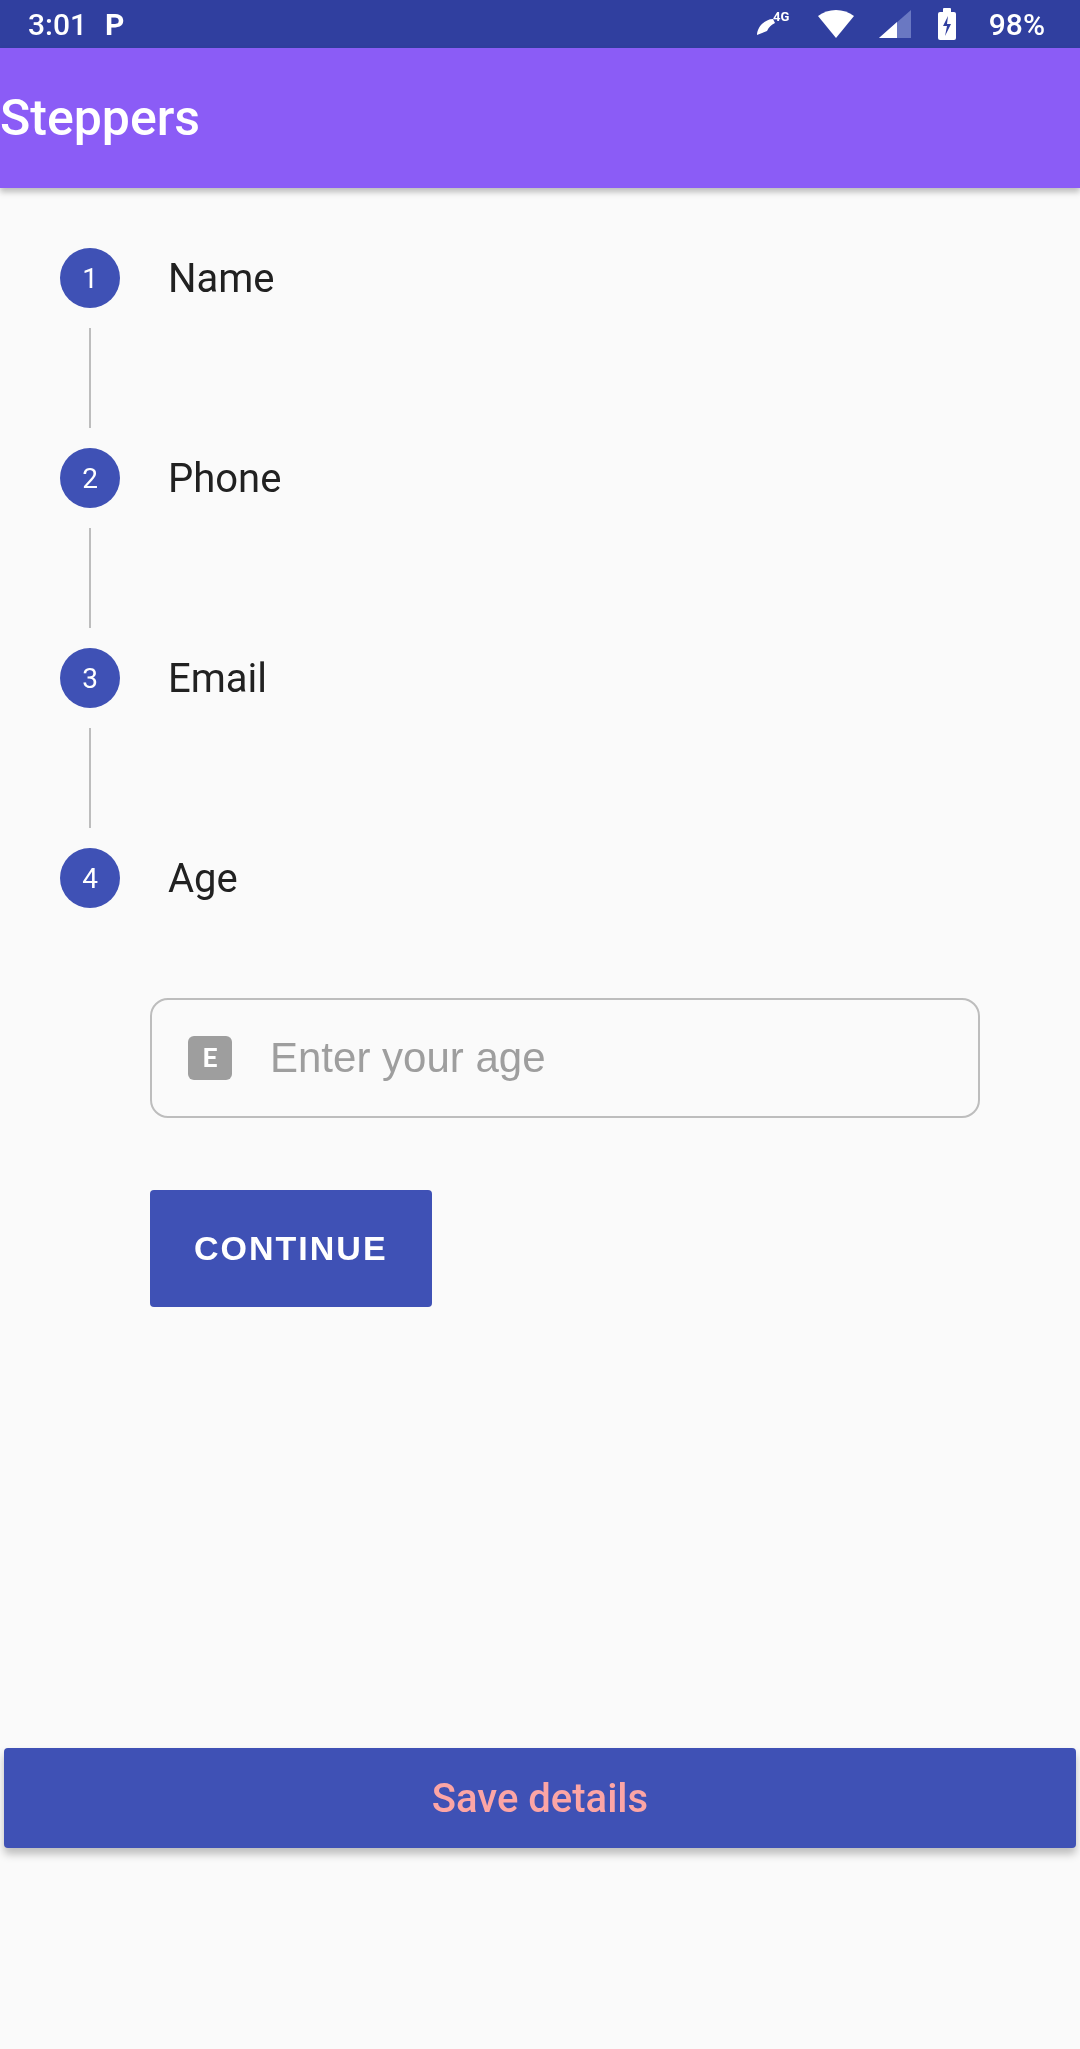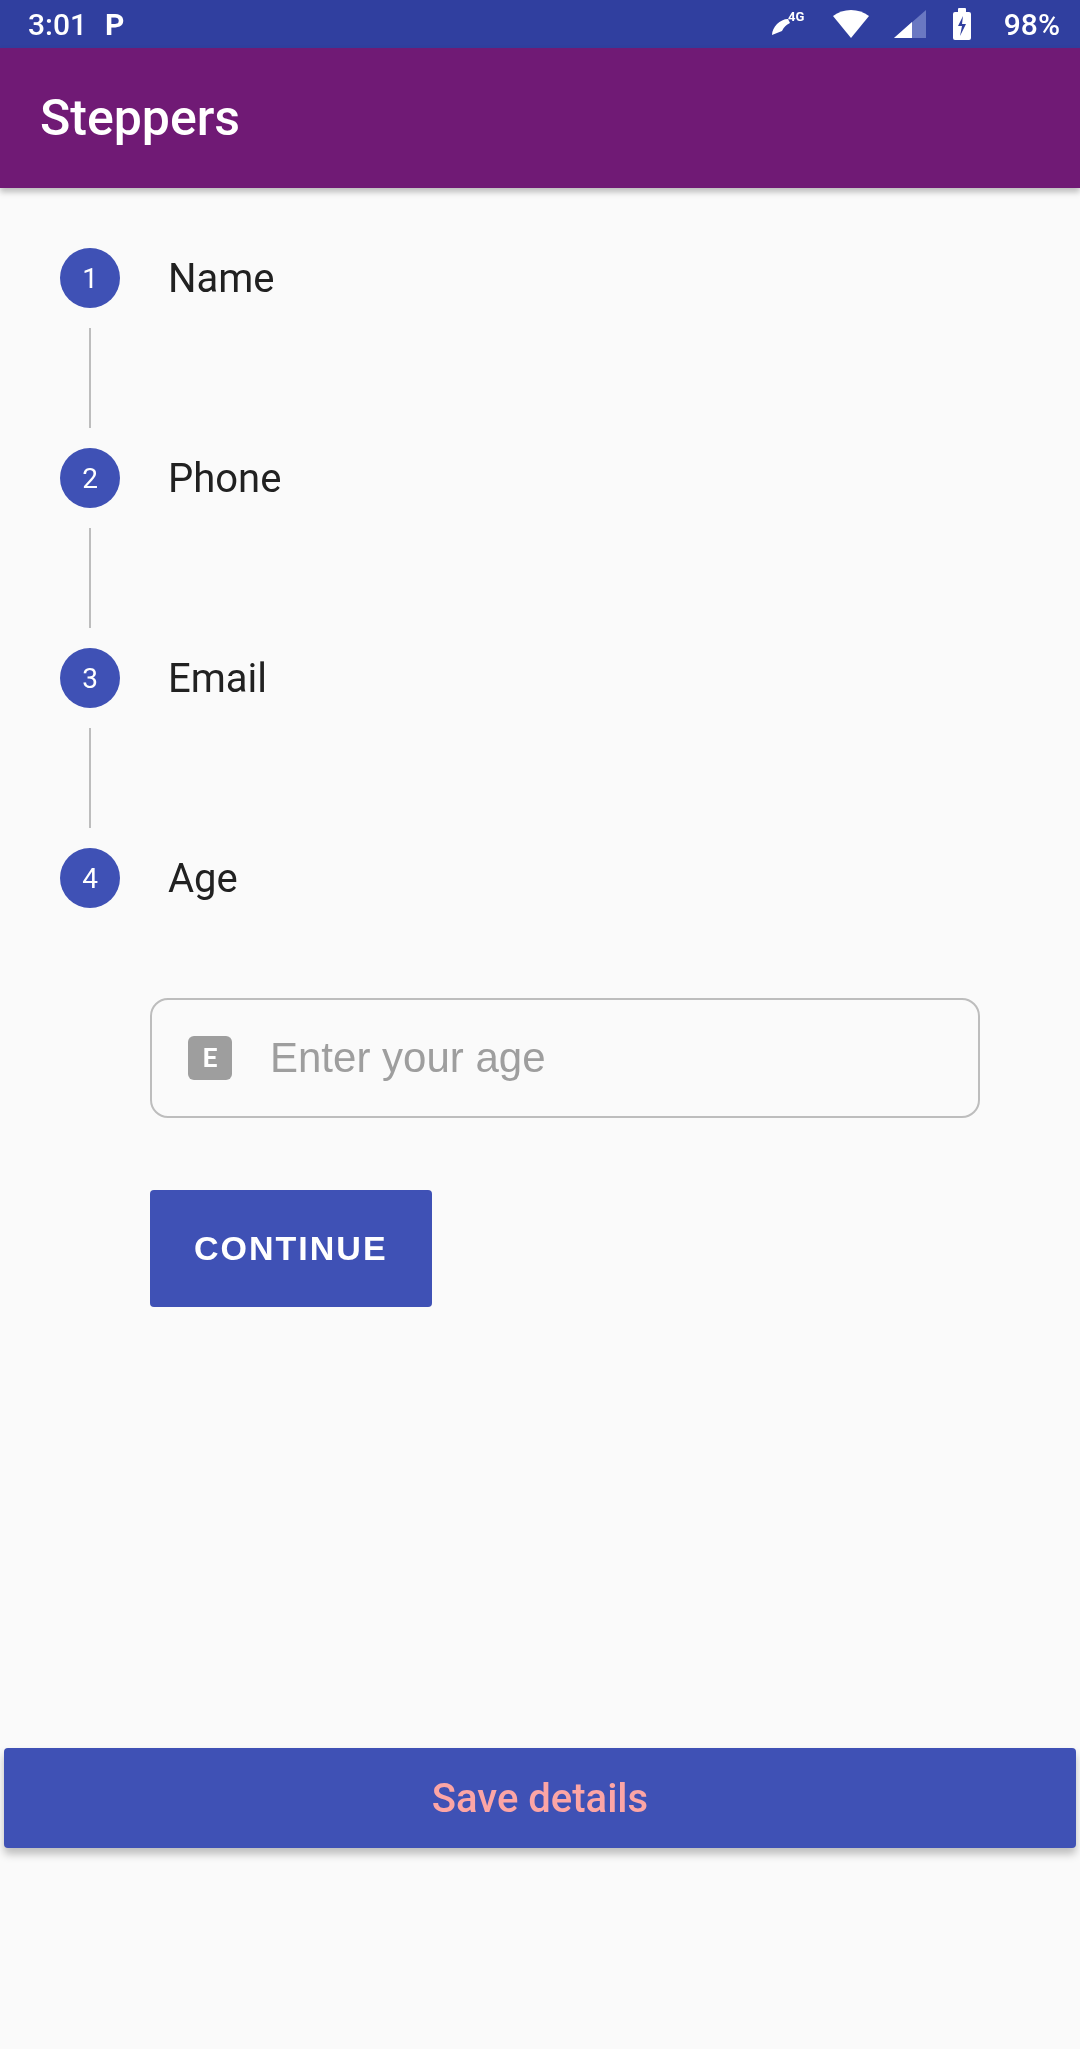--- a/index.html
+++ b/index.html
@@ -12,36 +12,35 @@
   }
 
   
   .status-bar {
     height: 48px;
     background: #303f9f;
     color: #fff;
     display: flex;
     align-items: center;
     justify-content: space-between;
-    padding: 0 20px 0 28px;
+    padding: 0 35px 0 28px;
     font-size: 30px;
     font-weight: 500;
   }
   .status-left { display: flex; align-items: center; gap: 18px; }
   .status-right { display: flex; align-items: center; gap: 25px; }
   .status-right svg { display: block; }
 
   
   .app-bar {
     height: 140px;
-    background: #701a75;
-    color: #fff;
-    display: flex;
-    align-items: center;
-    padding-left: 40px;
+    background: #8b5cf6;
+    color: #fff;
+    display: flex;
+    align-items: center;
     font-size: 50px;
     font-weight: 500;
     box-shadow: 0 4px 6px rgba(0,0,0,0.25);
   }
 
   
   .content {
     padding: 60px 60px 0 60px;
   }
 

